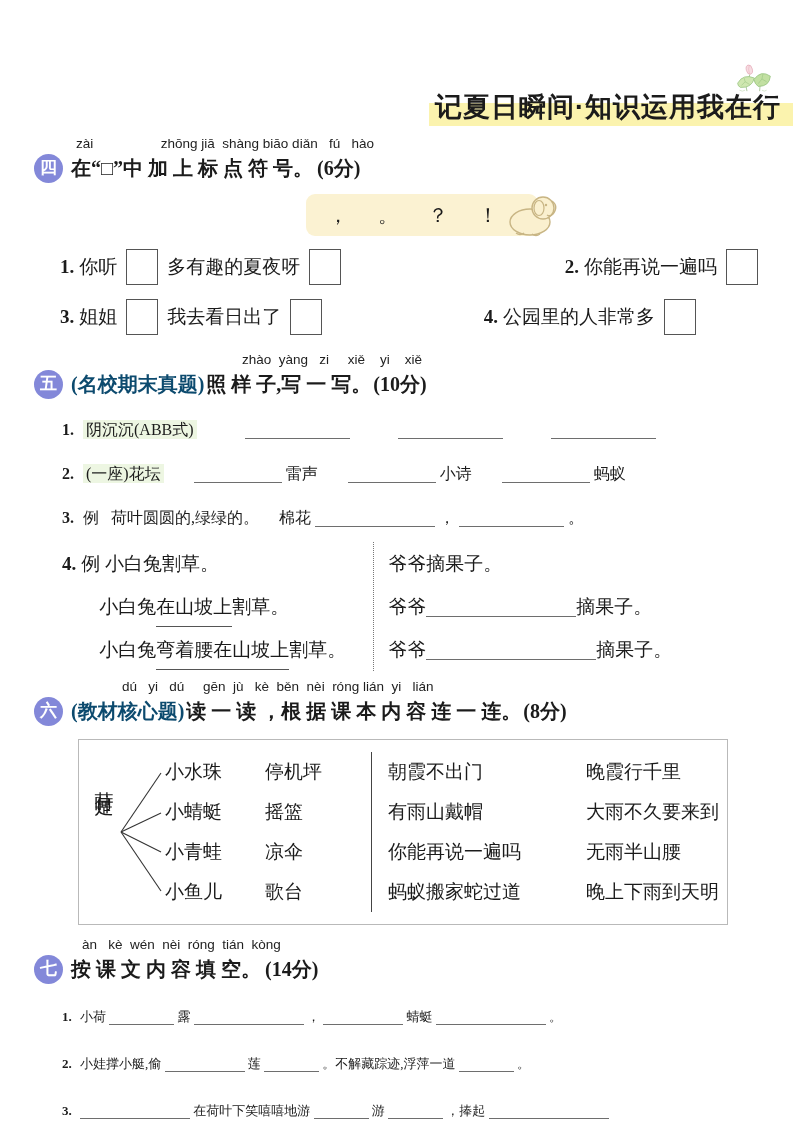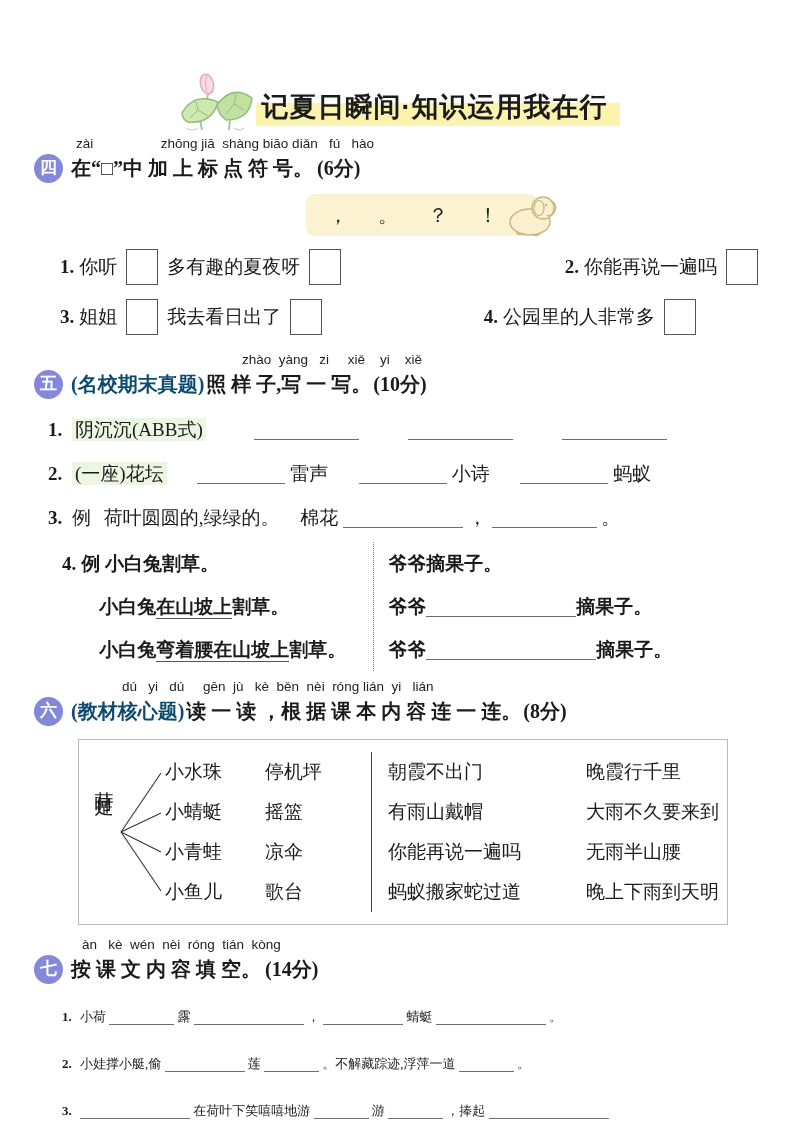--- a/index.html
+++ b/index.html
@@ -1,21 +1,21 @@
 <!DOCTYPE html>
 <html><head>
 <meta charset="utf-8">
 <style>
   html,body { margin:0; padding:0; background:#fff; }
   .page {
     width:793px; height:1121px; background:#ffffff; overflow:hidden;
     font-family:"Liberation Serif", serif; color:#1b1b1b; position:relative;
   }
   
-  .titlebar { display:flex; justify-content:center; align-items:flex-end; padding-top:64px; height:64px; }
+  .titlebar { display:flex; justify-content:center; align-items:flex-end; padding-top:64px; height:64px;flex-direction:column; }
   .lotus { margin:0 -4px -6px 0; }
   .maintitle {
     font-family:"Liberation Sans", sans-serif; font-weight:800; font-size:27px; letter-spacing:1px;
     background:linear-gradient(transparent 38%, #fbf3ae 38%, #fbf3ae 94%, transparent 94%);
     padding:2px 12px 3px 6px; white-space:nowrap;
   }
   
   .sec { margin-left:34px; }
   .pinyin {
     font-family:"Liberation Sans", sans-serif; font-size:13.5px; color:#222;
@@ -42,29 +42,29 @@
     display:flex; align-items:center; gap:30px; padding:0 12px 0 22px; font-size:20px; position:relative;
   }
   .q4-punct .pm { line-height:42px; }
   .eleph { position:absolute; right:-20px; top:-2px; }
   .q4rows { margin:6px 0 0 26px; font-size:19px; }
   .q4row { display:flex; align-items:center; height:50px; }
   .q4item { display:flex; align-items:center; white-space:nowrap; }
   .q4item.second { margin-left:auto; margin-right:26px; }
   .abox { display:inline-block; width:30px; height:34px; border:1.6px solid #555; margin:0 9px; background:#fff; }
   
-  .q5r { margin-left:14px; font-size:19px; height:44px; line-height:44px; white-space:nowrap; }
+  .q5r { margin-left:28px; font-size:16px; height:44px; line-height:44px; white-space:nowrap; }
   .q5r1 .bl { margin-left:44px; }
   .q5r2 .gap { margin-left:26px; }
   .q5r4 { display:flex; margin:2px 0 0 28px; font-size:19px; }
   .cols { display:flex; }
   .colL { width:292px; }
   .colR { border-left:1px dotted #777; padding-left:14px; }
-  .ln { height:43px; line-height:43px; white-space:nowrap;font-weight:bold; }
-  .ul { border-bottom:1.6px solid #555; padding-bottom:1px; }
+  .ln { height:43px; line-height:43px; white-space:nowrap; }
+  .ul { border-bottom:1.6px solid #555; padding-bottom:9px; }
   
   .matchbox {
     margin:12px 0 0 44px; width:650px; border:1px solid #b9b9b9; box-sizing:border-box;
     display:flex; align-items:center; padding:12px 6px 12px 12px;
   }
   .stem { writing-mode:vertical-rl; text-orientation:upright; font-size:19px; letter-spacing:3px; height:112px; flex:0 0 auto; }
   .fan { flex:0 0 auto; margin:0 2px; }
   .mcol { display:flex; flex-direction:column; }
   .mi { height:40px; line-height:40px; font-size:19px; white-space:nowrap; }
   .c1{width:100px} .c2{width:106px}

